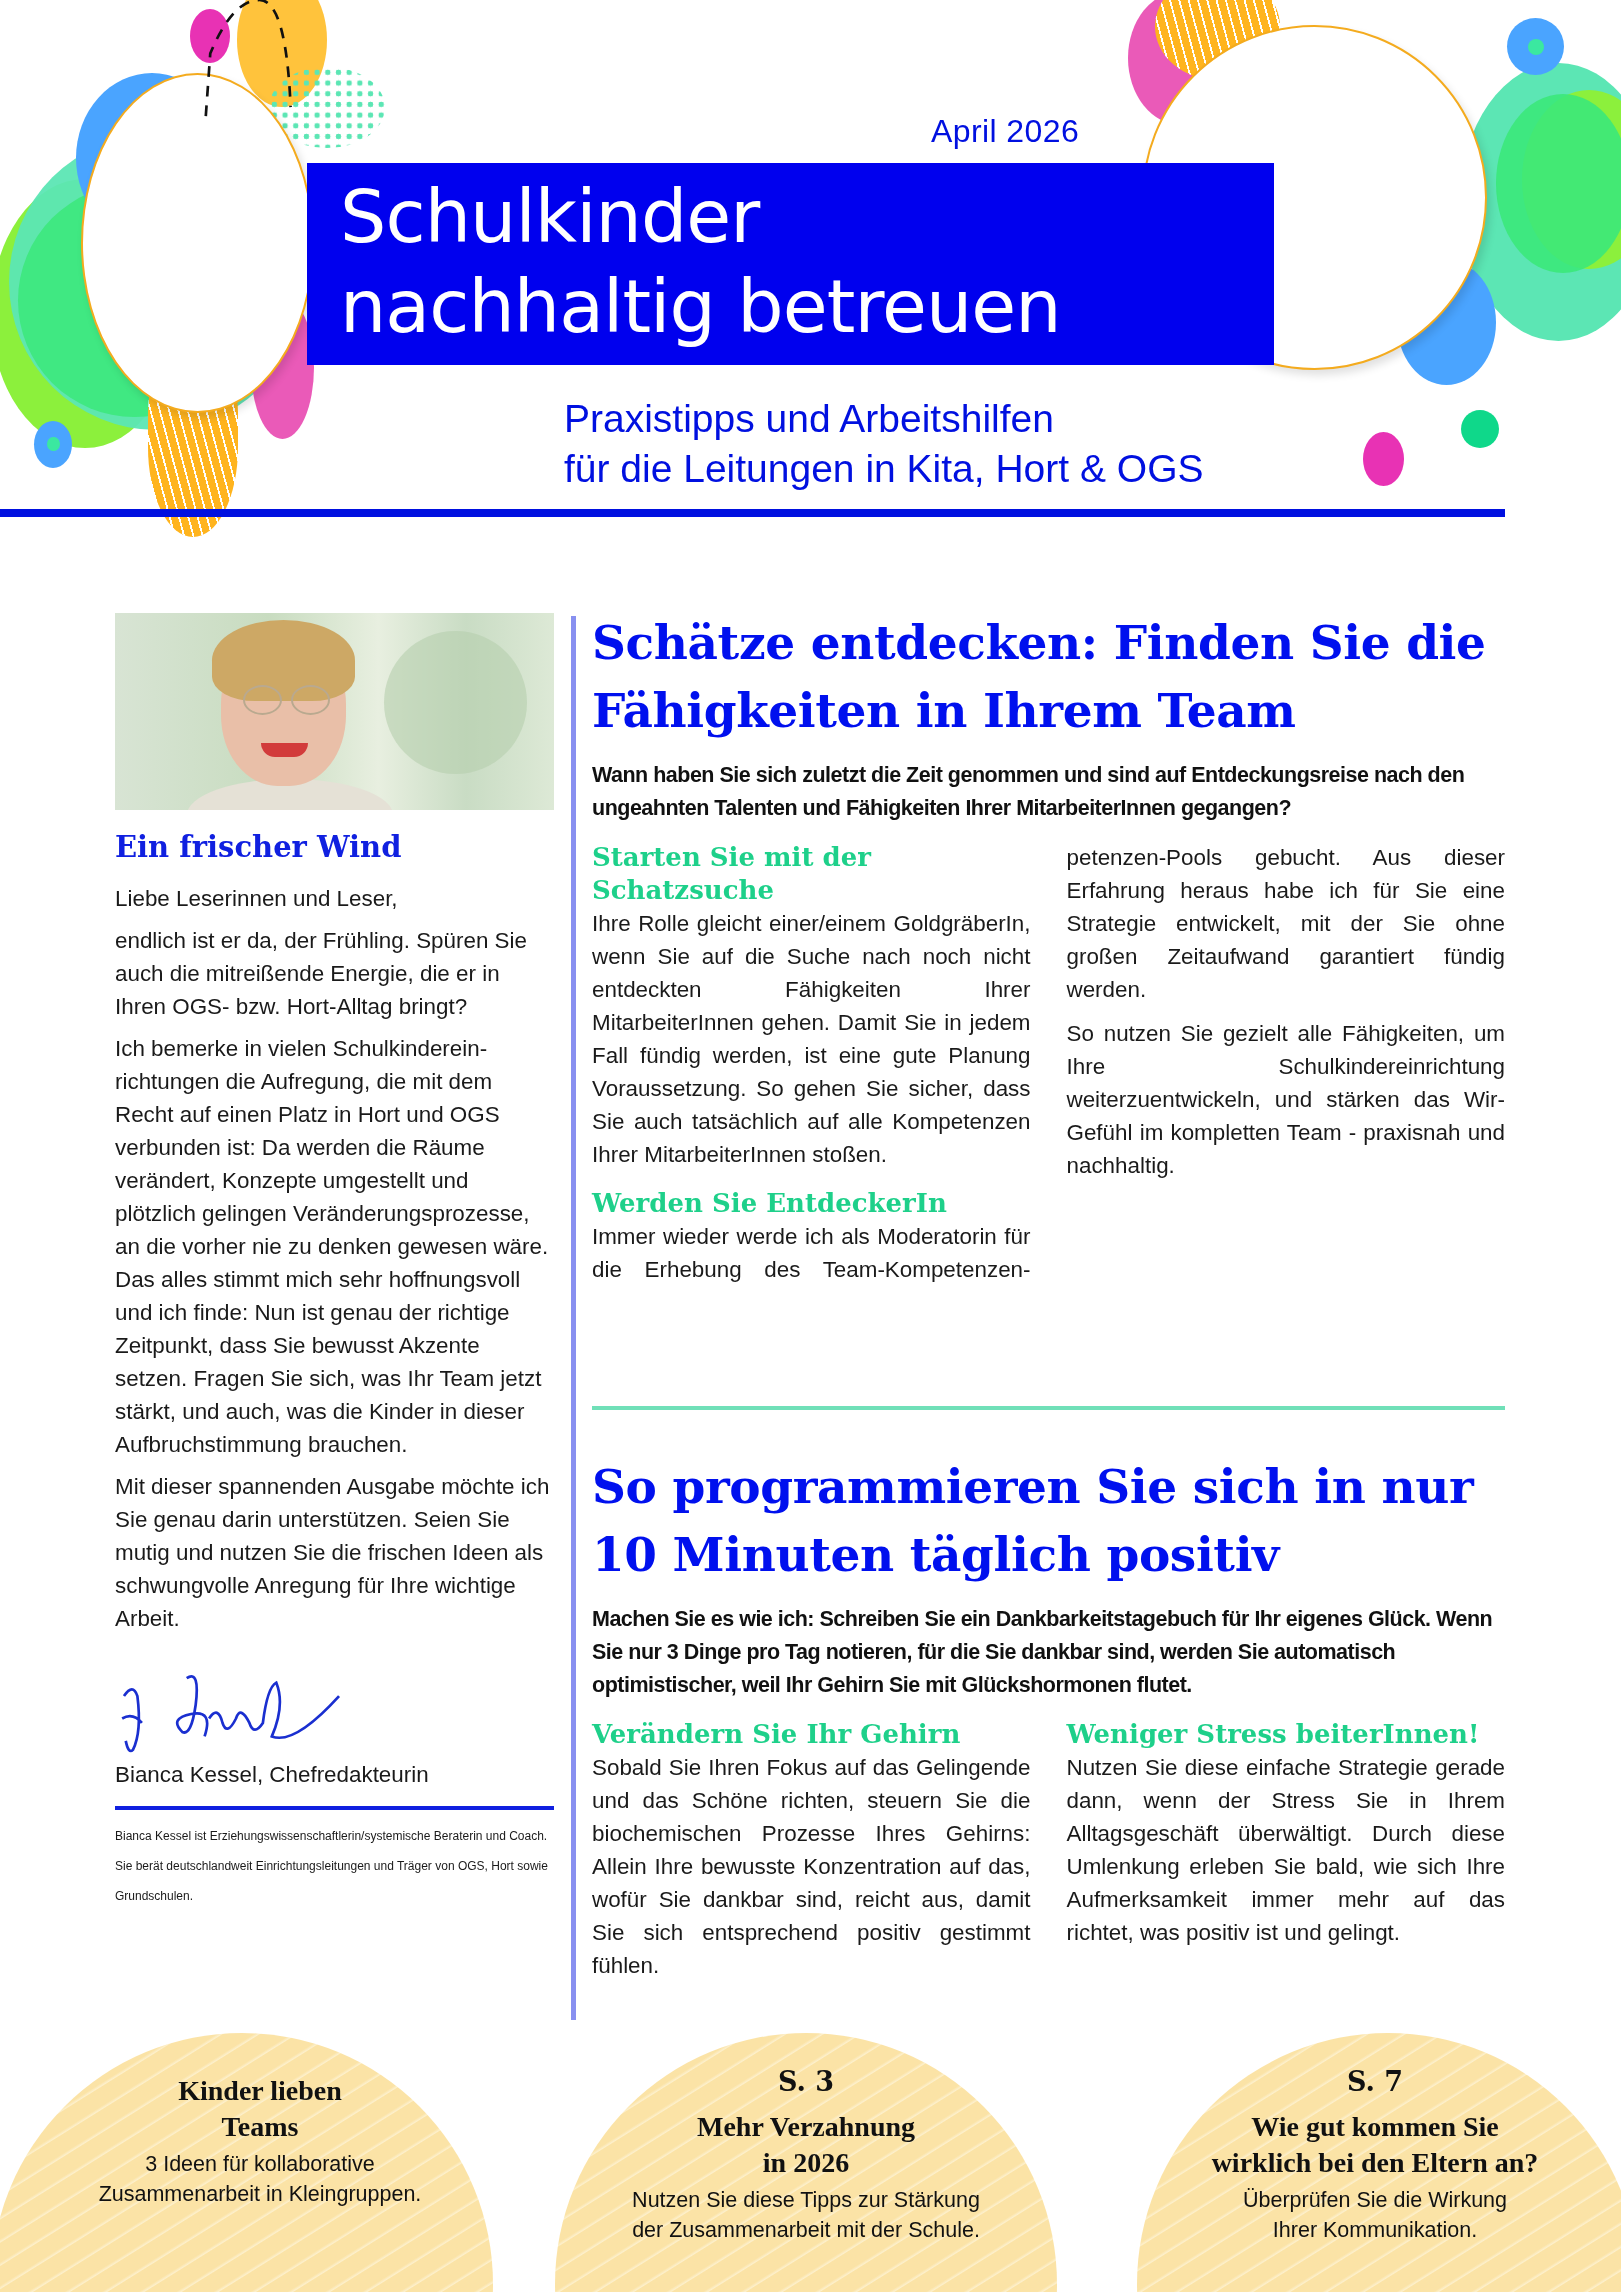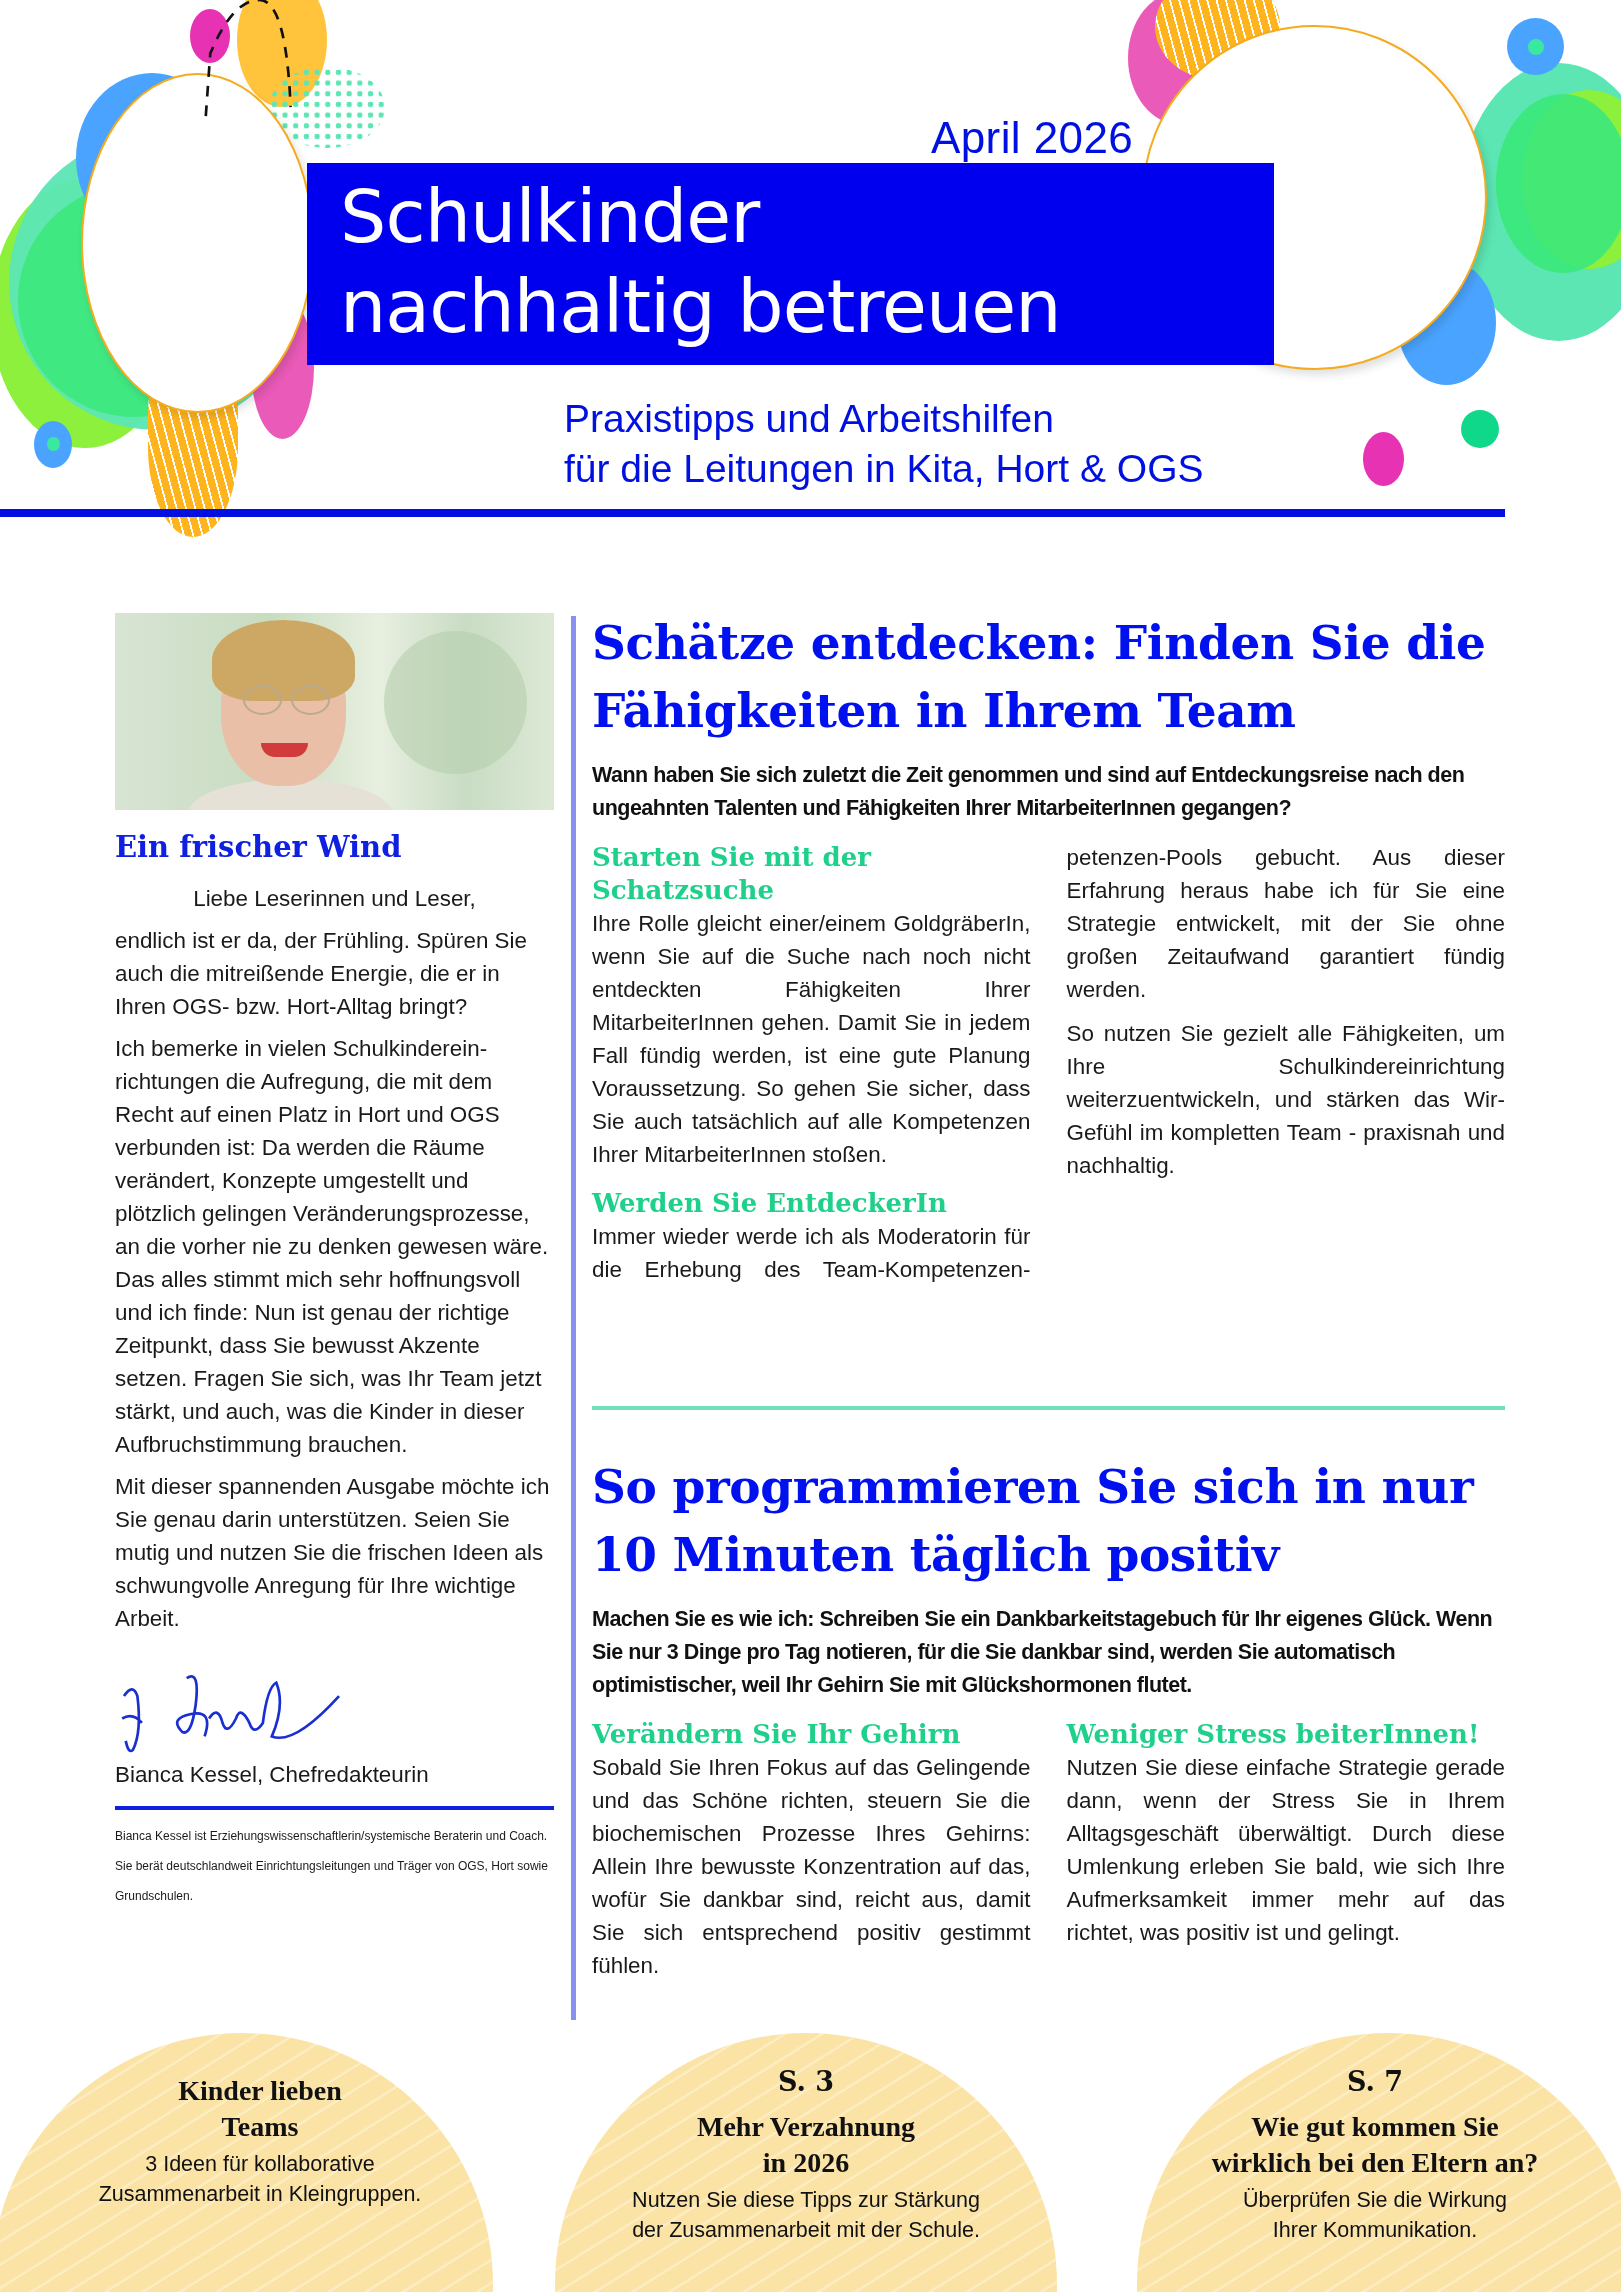--- a/index.html
+++ b/index.html
@@ -3,41 +3,41 @@
 <meta charset="utf-8">
 <style>
   * { box-sizing: border-box; margin: 0; padding: 0; }
   html, body { width: 1622px; height: 2293px; background: #ffffff; overflow: hidden; }
   body { position: relative; font-family: "DejaVu Sans", sans-serif; color: #1a1a1a; }
 
   
   .deco { position: absolute; border-radius: 50%; }
   .header-art { position: absolute; left: 0; top: 0; width: 1622px; height: 537px; overflow: hidden; }
 
-  .masthead-date { position: absolute; left: 931px; top: 113px; font-family: "Liberation Sans", sans-serif; font-size: 44px; color: #0010e0; letter-spacing: 0.4px; }
+  .masthead-date { position: absolute; left: 931px; top: 113px; font-family: "Liberation Sans", sans-serif; font-size: 32px; color: #0010e0; letter-spacing: 0.4px; }
   .masthead-box { position: absolute; left: 307px; top: 163px; width: 967px; height: 202px; background: #0000ee; }
   .masthead-title { position: absolute; left: 340px; top: 172px; font-family: "DejaVu Sans", sans-serif; font-size: 73px; line-height: 90px; color: #ffffff; letter-spacing: -0.9px; }
   .masthead-sub { position: absolute; left: 564px; top: 394px; font-family: "Liberation Sans", sans-serif; font-size: 39px; line-height: 50px; color: #0010e0; }
   .header-rule { position: absolute; left: 0; top: 509px; width: 1505px; height: 8px; background: #0010e0; }
 
   
   .left-col { position: absolute; left: 115px; top: 613px; width: 439px; }
   .portrait { width: 439px; height: 197px; position: relative; overflow: hidden;
     background: linear-gradient(90deg, #d8e4d4 0%, #c8dcc0 35%, #e8efe0 60%, #c9dcc4 80%, #dde9d6 100%); }
   .portrait .blur1 { position: absolute; left: 269px; top: 18px; width: 143px; height: 143px; border-radius: 50%; background: #b5cfae; opacity: .6; }
   .portrait .head { position: absolute; left: 106px; top: 16px; width: 125px; height: 157px; border-radius: 48% 48% 45% 45%; background: #e9bfa8; }
   .portrait .hair { position: absolute; left: 97px; top: 7.2px; width: 143px; height: 81px; border-radius: 50% 50% 30% 30%; background: #cda865; }
   .portrait .glasses-l, .portrait .glasses-r { position: absolute; top: 72px; width: 39px; height: 30px; border: 2.7px solid #b9a98f; border-radius: 50%; }
   .portrait .glasses-l { left: 128px; } .portrait .glasses-r { left: 176px; }
   .portrait .mouth { position: absolute; left: 146px; top: 130px; width: 47px; height: 14.3px; border-radius: 0 0 23px 23px; background: #d23b3b; }
   .portrait .coat { position: absolute; left: 72px; top: 166px; width: 206px; height: 72px; border-radius: 50% 50% 0 0; background: #e5e1d6; }
 
   .editorial-title { margin-top: 19.7px; font-family: "DejaVu Serif", serif; font-weight: bold; font-size: 29px; color: #1020e0; }
   .lp { font-family: "Liberation Sans", sans-serif; font-size: 22.4px; line-height: 33px; color: #1a1a1a; margin-top: 9px; }
-  .lp.first { margin-top: 18px; text-align: center; }
+  .lp.first { margin-top: 18px; }
   .signature { margin-top: 34px; height: 90px; }
   .signer { font-family: "Liberation Sans", sans-serif; font-size: 22.4px; color: #1a1a1a; margin-top: 3.6px; }
   .bio-rule { margin-top: 18px; height: 3.6px; background: #1020e0; width: 439px; }
   .bio { margin-top: 12.5px; font-family: "Liberation Sans", sans-serif; font-size: 12px; line-height: 29.6px; color: #1a1a1a; }
 
   .col-divider { position: absolute; left: 571px; top: 616px; width: 4.5px; height: 1404px; background: #8890f0; }
 
   
   .right-col { position: absolute; left: 592px; top: 609px; width: 913px; }
   .article-title { font-family: "DejaVu Serif", serif; font-weight: bold; font-size: 47px; line-height: 68px; color: #0010ee; letter-spacing: -0.4px; }

